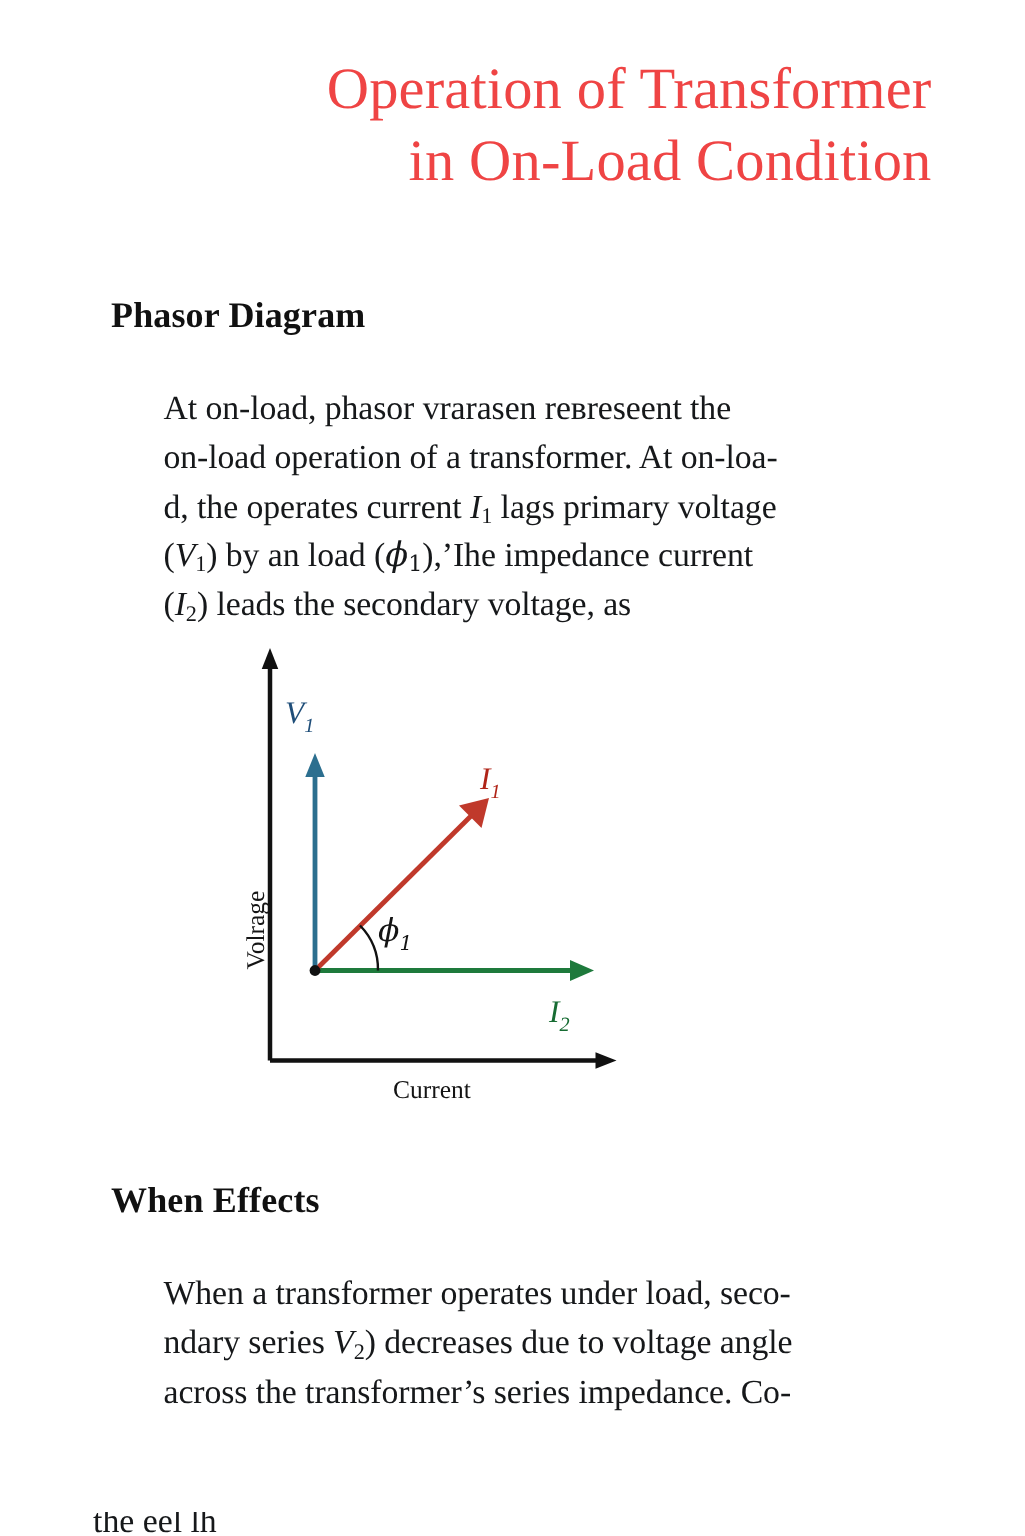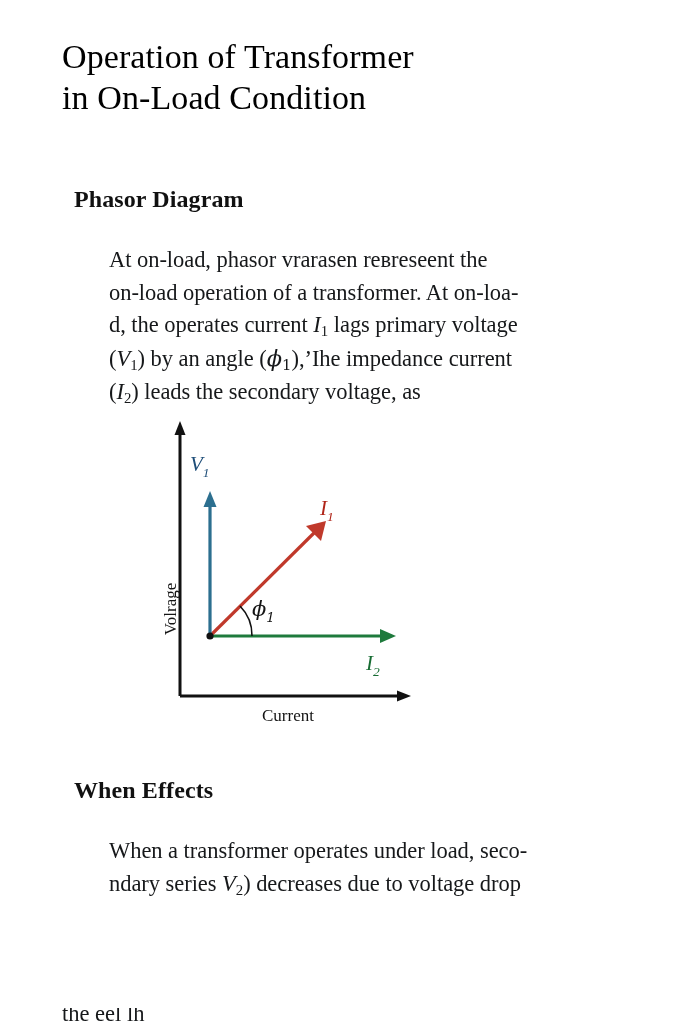--- a/index.html
+++ b/index.html
@@ -19,26 +19,26 @@
     width: 683px;
     height: 1024px;
     position: relative;
     background: #ffffff;
     box-sizing: border-box;
     padding: 0 62px;
   }
   .doc-title {
     margin: 0;
     padding-top: 36px;
-    font-size: 34px;
+    font-size: 39px;
     line-height: 1.22;
     font-weight: 400;
-    text-align: left;
+    text-align: right;
     letter-spacing: 0.1px;
-    color: #000000;
+    color: #ef4444;
   }
   .doc-title .line2 {
     display: block;
   }
   h2.section-heading {
     margin: 12px;
     font-size: 24px;
     font-weight: 700;
     line-height: 1.2;
     color: #111111;
@@ -124,21 +124,21 @@
     <span>Operation of Transformer</span>
     <span class="line2">in On-Load Condition</span>
   </h1>
 
   <h2 class="section-heading heading-phasor">Phasor Diagram</h2>
 
   <p class="body-text">
     <span class="ln"><span>At on-load, phasor vrarasen reʙreseent the</span></span>
     <span class="ln"><span>on-load operation of a transformer. At on-loa-</span></span>
     <span class="ln"><span>d, the operates current </span><var class="mathvar"><span>I</span><sub>1</sub></var><span> lags primary voltage</span></span>
-    <span class="ln"><span>(</span><var class="mathvar"><span>V</span><sub>1</sub></var><span>) by an angle (</span><span class="phi"><span>ϕ</span><sub>1</sub></span><span>),’Ihe impedance current</span></span>
+    <span class="ln"><span>(</span><var class="mathvar"><span>V</span><sub>1</sub></var><span>) by an load (</span><span class="phi"><span>ϕ</span><sub>1</sub></span><span>),’Ihe impedance current</span></span>
     <span class="ln"><span>(</span><var class="mathvar"><span>I</span><sub>2</sub></var><span>) leads the secondary voltage, as</span></span>
   </p>
 
   <div class="figure">
     <svg width="683" height="330" viewBox="0 0 683 330">
 
       <g>
         <line x1="180" y1="757" x2="180" y2="490" transform="translate(0,-470)" stroke="#111111" stroke-width="3"></line>
         <polygon points="180,12 174.5,26 185.5,26" fill="#111111"></polygon>
       </g>
@@ -186,20 +186,21 @@
       <text class="angle-label" x="252" y="207">
         <tspan>ϕ</tspan><tspan class="vec-sub" dy="6">1</tspan>
       </text>
     </svg>
   </div>
 
   <h2 class="section-heading heading-load">When Effects</h2>
 
   <p class="body-text">
     <span class="ln"><span>When a transformer operates under load, seco-</span></span>
-    <span class="ln"><span>ndary series </span><var class="mathvar"><span>V</span><sub>2</sub></var><span>) decreases due to voltage drop</span></span>
+    <span class="ln"><span>ndary series </span><var class="mathvar"><span>V</span><sub>2</sub></var><span>) decreases due to voltage angle</span></span>
+    <span class="ln"><span>across the transformer’s series impedance. Co-</span></span>
   </p>
 
   <div class="clip-bottom">
     <div class="cut">the eel lh</div>
   </div>
 
 </div>
 
 </body></html>

